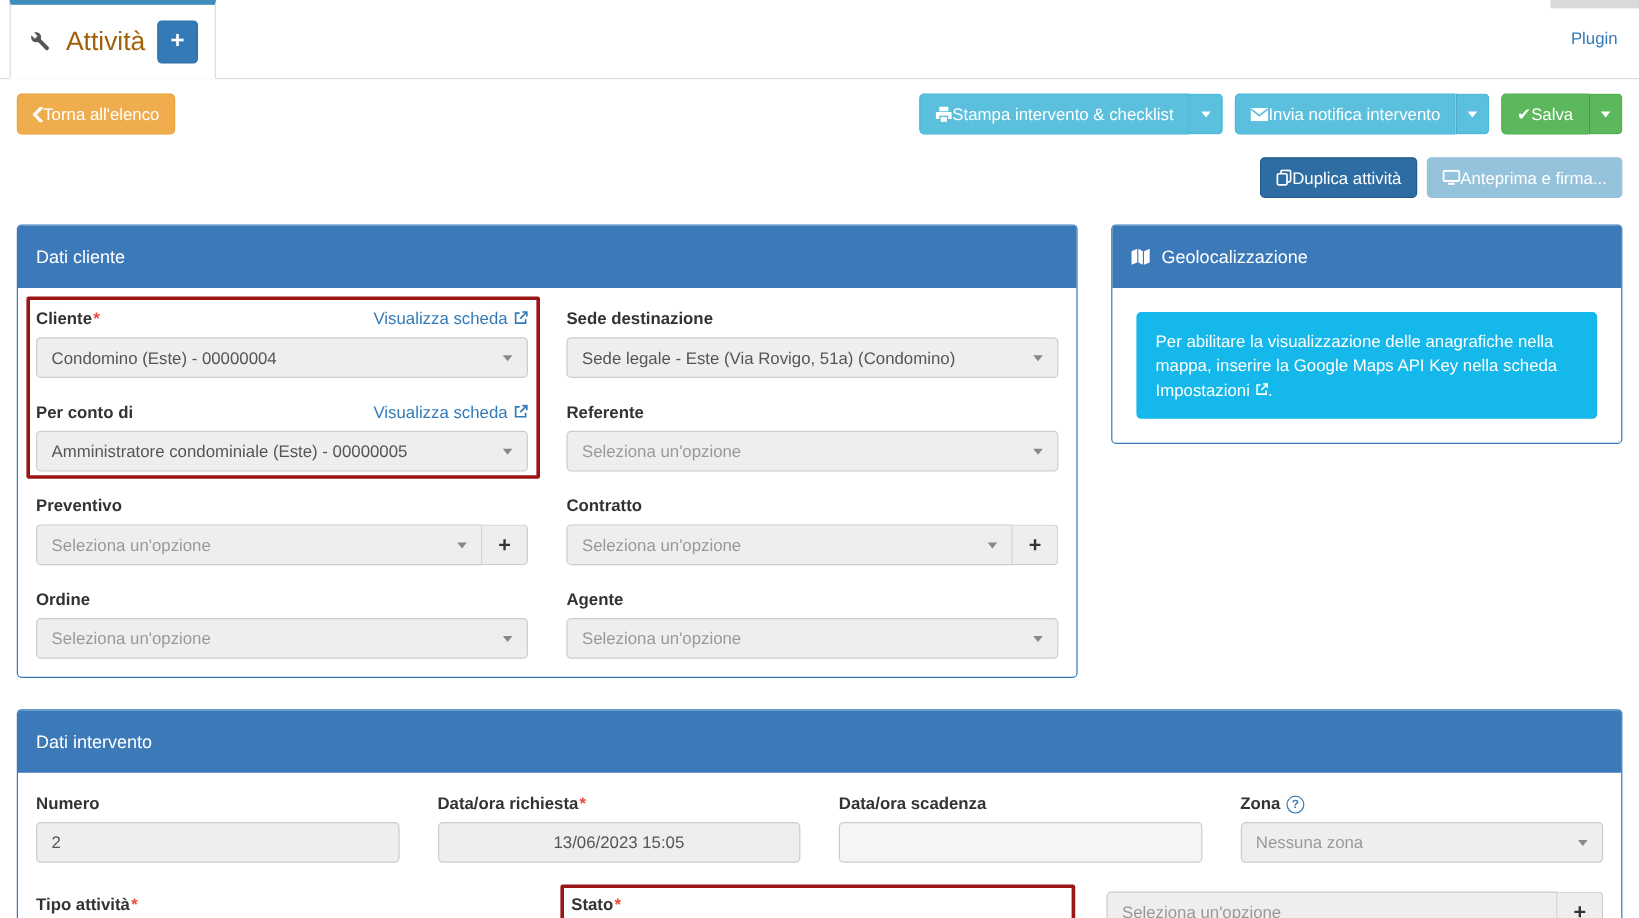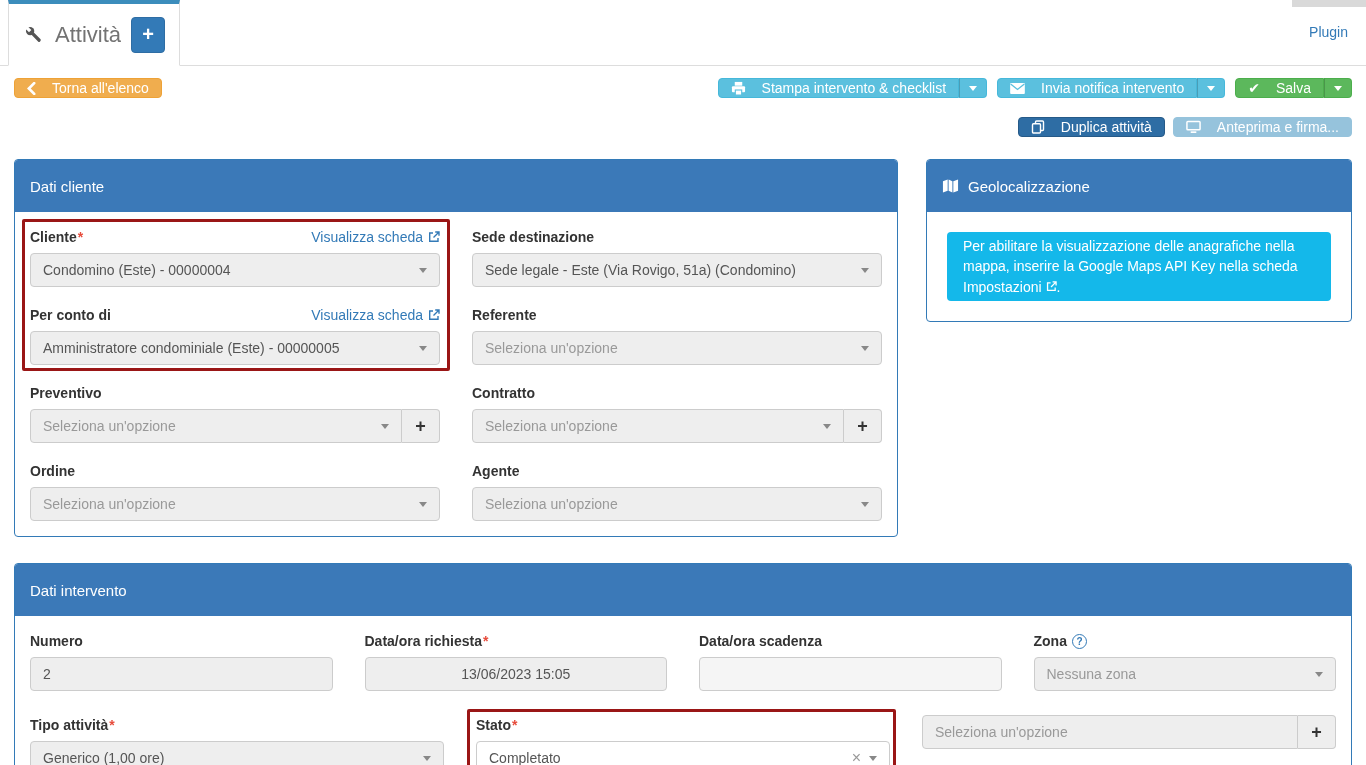--- a/index.html
+++ b/index.html
@@ -5,30 +5,30 @@
   * { margin:0; padding:0; box-sizing:border-box; }
   html,body { width:1366px; height:765px; overflow:hidden; background:#fff;
               font-family:"Liberation Sans", sans-serif; font-size:14px; color:#333; }
 
   
   .tabbar { position:relative; height:66px; border-bottom:1px solid #ddd; padding-left:8px;
             display:flex; align-items:stretch; }
   .tab-active { position:relative; margin-bottom:-1px; background:#fff; width:172px;
                 border:1px solid #ddd; border-bottom:1px solid #fff; border-top:4px solid #3c8dbc;
                 display:flex; align-items:center; gap:10px; padding:0 14px; }
-  .tab-title { font-size:22px; color:#737373; }
+  .tab-title { font-size:22px; color:#a16207; }
   .tab-add { width:36px; height:36px; background:#337ab7; border:1px solid #2e6da4; border-radius:4px;
              color:#fff; font-size:20px; font-weight:bold; display:flex; align-items:center; justify-content:center; cursor:pointer; }
   .tab-stub { position:absolute; top:0; right:0; width:74px; height:7px; background:#d9d9d9; }
   .plugin-link { position:absolute; top:24px; right:18px; color:#337ab7; cursor:pointer; text-decoration:none; }
 
   .content { padding:0 14px; }
 
   
-  .btn { display:inline-flex; align-items:center; gap:16px; height:20px; padding:0 12px;
+  .btn { display:inline-flex; align-items:center; gap:0; height:34px; padding:0 12px;
          border-radius:4px; border:1px solid transparent; color:#fff; font-size:14px; cursor:pointer; white-space:nowrap; }
   .btn-warning { background:#f0ad4e; border-color:#eea236; }
   .btn-info    { background:#5bc0de; border-color:#46b8da; }
   .btn-success { background:#5cb85c; border-color:#4cae4c; }
   .btn-darkblue{ background:#2e6da4; border-color:#265a88; }
   .btn-info-dis{ background:#96c3dc; border-color:#96c3dc; }
   .btn-group { display:inline-flex; }
   .btn-group .btn-main  { border-top-right-radius:0; border-bottom-right-radius:0; }
   .btn-group .btn-caret { width:28px; padding:0; justify-content:center;
                           border-top-left-radius:0; border-bottom-left-radius:0;
@@ -73,21 +73,21 @@
   .igroup .addon { width:38px; height:34px; background:#eee; border:1px solid #ccc; border-left:none;
                    border-radius:0 4px 4px 0; font-size:18px; font-weight:bold; color:#333;
                    display:flex; align-items:center; justify-content:center; cursor:pointer; }
 
   .redbox { position:absolute; border:3px solid #9a1616; border-radius:2px; pointer-events:none; }
   .redbox1 { left:7px; top:7px; width:428px; height:152px; }
   .redbox2 { left:452px; top:93px; width:429px; height:70px; }
 
   
   .geo-body { padding:20px; }
-  .geo-alert { background:#14b8ea; border-radius:4px; color:#fff; padding:4px 16px; line-height:1.45; }
+  .geo-alert { background:#14b8ea; border-radius:4px; color:#fff; padding:14px 16px; line-height:1.45; }
   .geo-alert a { color:#fff; display:inline-flex; align-items:center; gap:4px; text-decoration:none; cursor:pointer; }
 
   
   .di-body { position:relative; }
   .di-grid1 { display:grid; grid-template-columns:repeat(4,1fr); column-gap:32px; padding:15px 15px 0; }
   .di-grid2 { display:grid; grid-template-columns:repeat(3,1fr); column-gap:32px; padding:24px 15px 15px; }
   .qmark { display:inline-flex; align-items:center; justify-content:center; width:15px; height:15px;
            border:1.5px solid #337ab7; border-radius:50%; color:#337ab7; font-size:10px; font-weight:bold;
            margin-left:5px; vertical-align:1px; }
   .icon { display:inline-flex; align-items:center; justify-content:center; }

